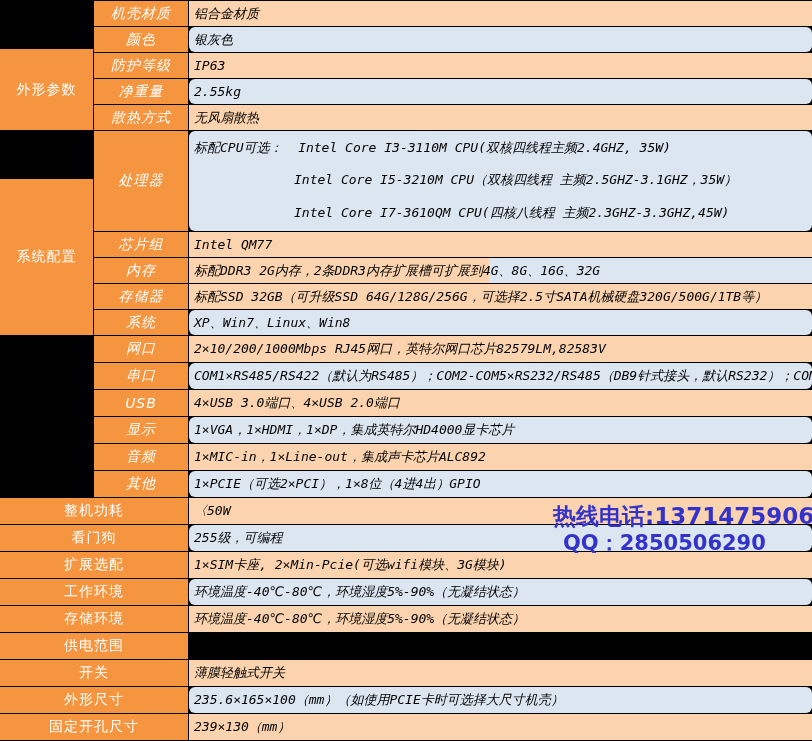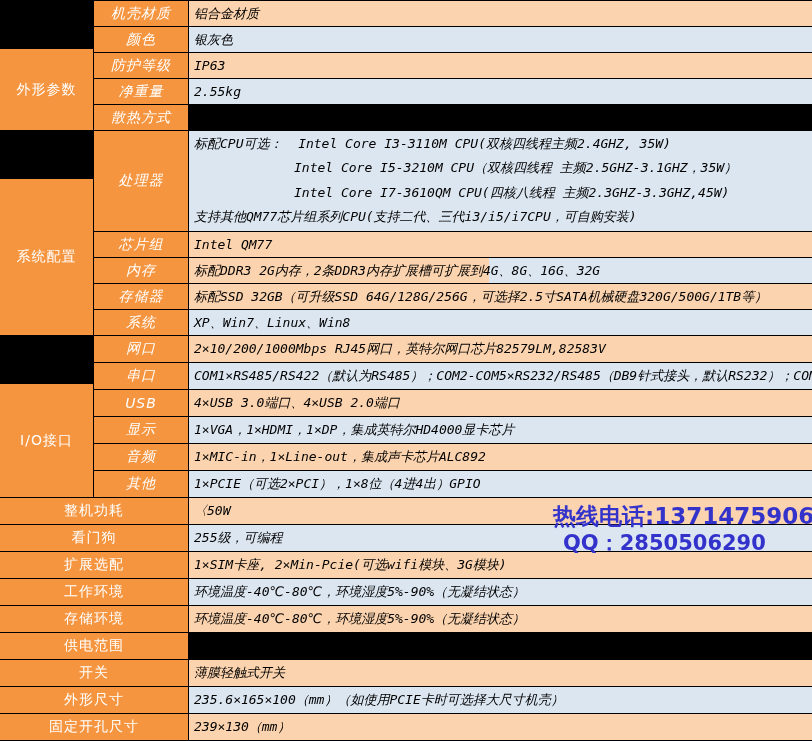--- a/index.html
+++ b/index.html
@@ -41,21 +41,21 @@
     letter-spacing:1px;
   }
   .val{
     background:var(--peach);
     color:var(--value-text);
     font-size:13px;
     font-family:"DejaVu Sans Mono","DejaVu Sans",monospace,sans-serif;
     padding-left:5px;
     white-space:pre;
   }
-  .bg-blue{background:var(--blue);}
+  .bg-blue{background:var(--blue);border-radius:6px;}
   .bg-peach{background:var(--peach);}
   .bg-split{background:linear-gradient(90deg,var(--peach) 0px,var(--peach) 300px,var(--blue) 300px,var(--blue) 100%);}
   .cpu{
     flex-direction:column;
     align-items:stretch;
     justify-content:space-around;
     padding-top:1px;padding-bottom:2px;
   }
   .cpu-line{line-height:24px;white-space:pre;}
   .cpu-line.indent{padding-left:100px;}
@@ -78,39 +78,38 @@
     <div class="cell hdr c1" style="grid-row:1/6">外形参数</div>
     <div class="cell hdr c2" style="grid-row:1">机壳材质</div>
     <div class="cell val bg-peach c3" style="grid-row:1">铝合金材质</div>
     <div class="cell hdr c2" style="grid-row:2">颜色</div>
     <div class="cell val bg-blue c3" style="grid-row:2">银灰色</div>
     <div class="cell hdr c2" style="grid-row:3">防护等级</div>
     <div class="cell val bg-peach c3" style="grid-row:3">IP63</div>
     <div class="cell hdr c2" style="grid-row:4">净重量</div>
     <div class="cell val bg-blue c3" style="grid-row:4">2.55kg</div>
     <div class="cell hdr c2" style="grid-row:5">散热方式</div>
+    <div class="cell val bg-peach c3" style="grid-row:5">无风扇散热</div>
 
     <div class="cell hdr c1" style="grid-row:6/11">系统配置</div>
     <div class="cell hdr c2" style="grid-row:6">处理器</div>
     <div class="cell val bg-blue cpu c3" style="grid-row:6">
       <div class="cpu-line">标配CPU可选：  Intel Core I3-3110M CPU(双核四线程主频2.4GHZ, 35W)</div>
       <div class="cpu-line indent">Intel Core I5-3210M CPU（双核四线程 主频2.5GHZ-3.1GHZ，35W）</div>
       <div class="cpu-line indent">Intel Core I7-3610QM CPU(四核八线程 主频2.3GHZ-3.3GHZ,45W)</div>
-      <div class="cpu-line">支持其他QM77芯片组系列CPU(支持二代、三代i3/i5/i7CPU，可自购安装)</div>
     </div>
     <div class="cell hdr c2" style="grid-row:7">芯片组</div>
     <div class="cell val bg-peach c3" style="grid-row:7">Intel QM77</div>
     <div class="cell hdr c2" style="grid-row:8">内存</div>
     <div class="cell val bg-split c3" style="grid-row:8">标配DDR3 2G内存，2条DDR3内存扩展槽可扩展到4G、8G、16G、32G</div>
     <div class="cell hdr c2" style="grid-row:9">存储器</div>
     <div class="cell val bg-peach c3" style="grid-row:9">标配SSD 32GB（可升级SSD 64G/128G/256G，可选择2.5寸SATA机械硬盘320G/500G/1TB等）</div>
     <div class="cell hdr c2" style="grid-row:10">系统</div>
     <div class="cell val bg-blue c3" style="grid-row:10">XP、Win7、Linux、Win8</div>
 
-    <div class="cell hdr c1" style="grid-row:11/17">I/O接口</div>
     <div class="cell hdr c2" style="grid-row:11">网口</div>
     <div class="cell val bg-peach c3" style="grid-row:11">2×10/200/1000Mbps RJ45网口，英特尔网口芯片82579LM,82583V</div>
     <div class="cell hdr c2" style="grid-row:12">串口</div>
     <div class="cell val bg-blue c3" style="grid-row:12">COM1×RS485/RS422（默认为RS485）；COM2-COM5×RS232/RS485（DB9针式接头，默认RS232）；COM6×RS232</div>
     <div class="cell hdr c2" style="grid-row:13">USB</div>
     <div class="cell val bg-peach c3" style="grid-row:13">4×USB 3.0端口、4×USB 2.0端口</div>
     <div class="cell hdr c2" style="grid-row:14">显示</div>
     <div class="cell val bg-blue c3" style="grid-row:14">1×VGA，1×HDMI，1×DP，集成英特尔HD4000显卡芯片</div>
     <div class="cell hdr c2" style="grid-row:15">音频</div>
     <div class="cell val bg-peach c3" style="grid-row:15">1×MIC-in，1×Line-out，集成声卡芯片ALC892</div>

